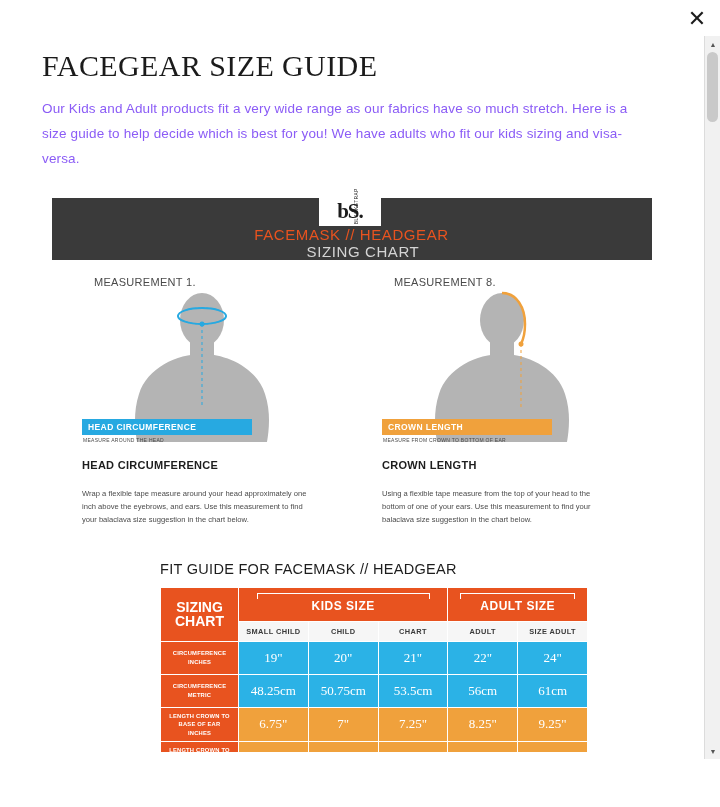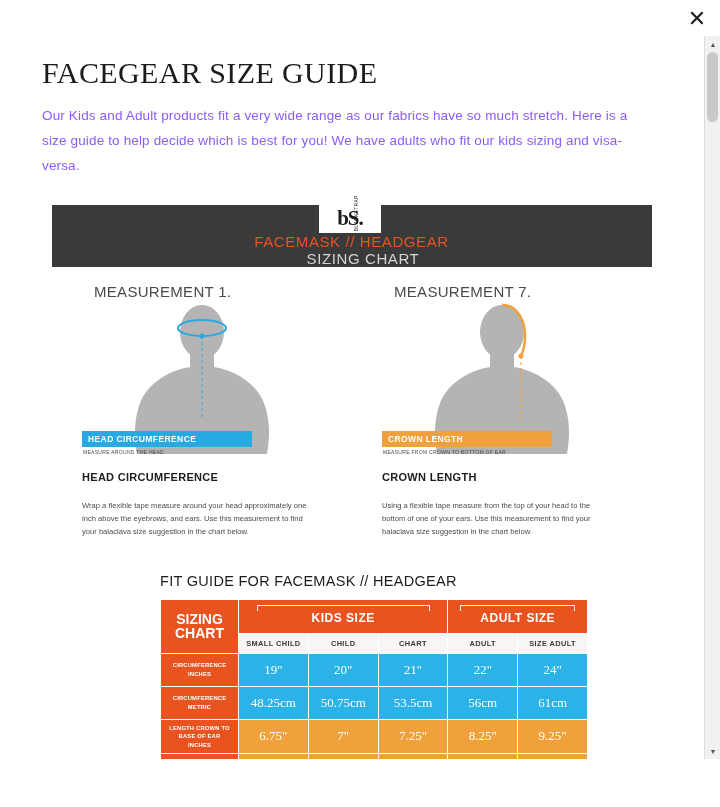--- a/index.html
+++ b/index.html
@@ -24,21 +24,21 @@
     font-size: 22px;
     color: #1a1a1a;
     cursor: pointer;
     background: none; border: none;
     font-family: "Liberation Sans", sans-serif;
     line-height: 1;
     padding: 0;
   }
   .content {
     position: absolute;
-    top: 36px; left: 0;
+    top: 29px; left: 0;
     width: 656px;
     height: 723px;
     overflow: hidden;
     padding: 0 0 0 0;
   }
   .inner {
     padding: 0 16px 0 42px;
   }
   .page-title {
     font-family: "Liberation Serif", serif;
@@ -110,21 +110,21 @@
   .measure-row {
     display: flex;
     padding: 16px 0 0 0;
   }
   .measure-col {
     width: 50%;
     padding: 0 18px;
     position: relative;
   }
   .measure-label {
-    font-size: 15px;
+    font-size: 11px;
     color: #4a4a4a;
     letter-spacing: 0.3px;
     margin-bottom: 2px;
     padding-left: 24px;
   }
   .figure-box {
     position: relative;
     height: 155px;
   }
   .body-svg { display: block; margin: 0 auto; }
@@ -320,21 +320,21 @@
               <div class="band">
                 <div class="band-bar band-blue">HEAD CIRCUMFERENCE</div>
                 <div class="band-sub">MEASURE AROUND THE HEAD</div>
               </div>
             </div>
             <div class="m-title">HEAD CIRCUMFERENCE</div>
             <div class="m-desc">Wrap a flexible tape measure around your head approximately one inch above the eyebrows, and ears. Use this measurement to find your balaclava size suggestion in the chart below.</div>
           </div>
 
           <div class="measure-col">
-            <div class="measure-label">MEASUREMENT 7.</div>
+            <div class="measure-label">MEASUREMENT 8.</div>
             <div class="figure-box">
               <svg class="body-svg" width="170" height="152" viewBox="0 0 170 152">
                 <ellipse cx="85" cy="30" rx="22" ry="27" fill="#b4b4b4"></ellipse>
                 <rect x="73" y="52" width="24" height="18" fill="#b4b4b4"></rect>
                 <path d="M85 64 C60 64 30 78 22 104 C16 122 18 140 20 152 L150 152 C152 140 154 122 148 104 C140 78 110 64 85 64 Z" fill="#b4b4b4"></path>
 
                 <path d="M85 3 C100 3 108 18 108 34 C108 44 106 50 104 54" fill="none" stroke="#f0a13c" stroke-width="2.5"></path>
                 <circle cx="104" cy="54" r="2.5" fill="#f0a13c"></circle>
                 <line x1="104" y1="54" x2="104" y2="118" stroke="#f0a13c" stroke-width="1" stroke-dasharray="3 3"></line>
               </svg>

